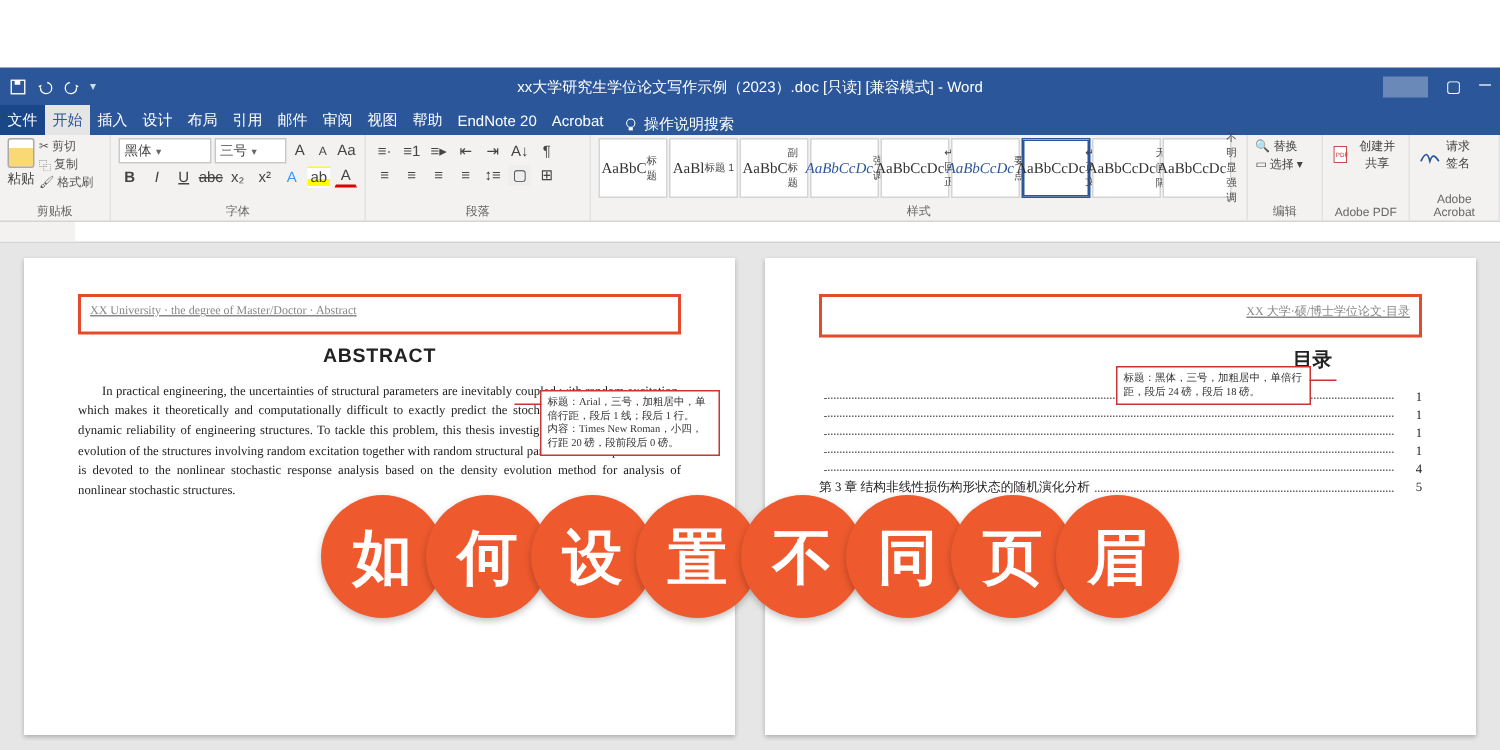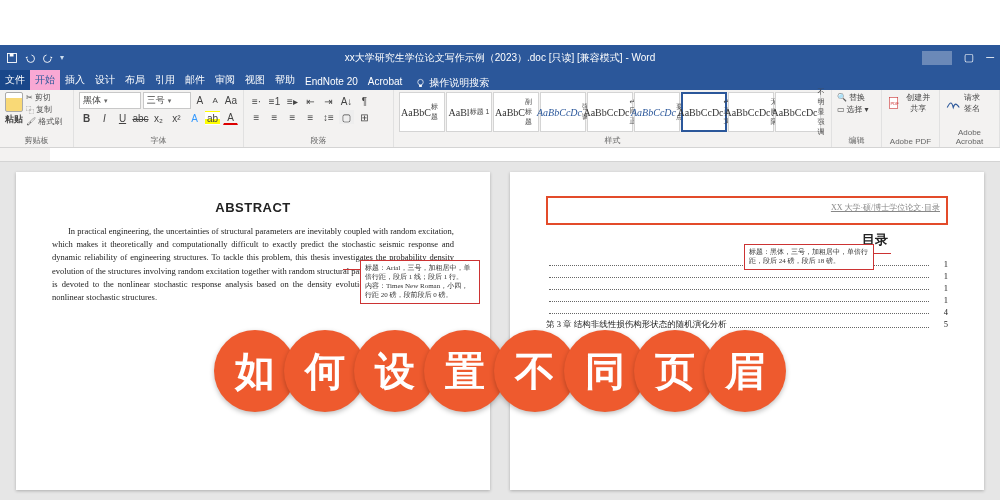--- a/index.html
+++ b/index.html
@@ -5,27 +5,27 @@
   * { margin: 0; padding: 0; box-sizing: border-box; }
   body { font-family: "Microsoft YaHei", "Segoe UI", sans-serif; background: #fff; width: 1000px; height: 500px; overflow: hidden; position: relative; }
   .whiteband { height: 45px; background: #fff; }
   .titlebar { height: 25px; background: #2b579a; color: #fff; display: flex; align-items: center; justify-content: center; font-size: 10px; position: relative; }
   .titlebar .qat { position: absolute; left: 6px; display: flex; gap: 6px; align-items: center; }
   .qat-icon { width: 12px; height: 12px; display: inline-block; }
   .win-controls { position: absolute; right: 6px; display: flex; gap: 12px; font-size: 11px; }
   .tabs { height: 20px; background: #2b579a; display: flex; align-items: end; font-size: 10px; }
   .tab { padding: 3px 5px; color: #fff; cursor: pointer; }
   .tab.file { background: #19478a; }
-  .tab.active { background: #f9a8d4; color: #2b579a; }
+  .tab.active { background: #e5e5e5; color: #2b579a; }
   .tellme { display: flex; align-items: center; color: #fff; gap: 3px; margin-left: 8px; }
   .ribbon { height: 58px; background: #f3f2f1; border-bottom: 1px solid #d4d4d4; display: flex; font-size: 9px; color: #444; }
   .group { border-right: 1px solid #e1e1e1; padding: 2px 5px 1px 5px; display: flex; flex-direction: column; justify-content: space-between; }
   .group-label { text-align: center; font-size: 8px; color: #666; padding-top: 1px; }
   .clip-col { display: flex; gap: 3px; }
-  .paste { display: flex; flex-direction: column; align-items: center; gap: 1px; font-weight: bold; }
+  .paste { display: flex; flex-direction: column; align-items: center; gap: 1px; }
   .paste-icon { width: 18px; height: 20px; background: linear-gradient(#fff 30%, #f9d976 30%); border: 1px solid #aaa; border-radius: 2px; position: relative; }
   .mini-stack { display: flex; flex-direction: column; gap: 1px; font-size: 8px; color: #555; }
   .mini-stack span { display: flex; align-items: center; gap: 2px; }
   .font-row { display: flex; gap: 2px; align-items: center; }
   .combo { border: 1px solid #c8c8c8; background: #fff; padding: 1px 3px; font-size: 9px; display: flex; align-items: center; gap: 3px; }
   .combo .caret { font-size: 7px; color: #666; }
   .btnrow { display: flex; gap: 3px; margin-top: 2px; }
   .fmt { width: 15px; height: 14px; border: 1px solid transparent; display: flex; align-items: center; justify-content: center; font-size: 10px; cursor: pointer; }
   .styles-gal { display: flex; gap: 1px; }
   .sty { width: 46px; height: 40px; border: 1px solid #d4d4d4; background: #fff; display: flex; flex-direction: row; align-items: center; justify-content: center; font-size: 7px; padding: 1px; }
@@ -265,20 +265,23 @@
     <div class="group-label">Adobe Acrobat</div>
   </div>
 </div>
 
 <div class="ruler">
     <div class="gut"></div>
   </div>
 
 <div class="doc-area">
   <div class="page">
+    <div class="hdrbox">
+      <div class="hdrline">XX University · the degree of Master/Doctor · Abstract</div>
+    </div>
     <div class="h-abs">ABSTRACT</div>
     <div class="callout" style="top:88px;right:10px">
       <div class="lead"></div>
       <span style="white-space:pre-line">标题：Arial，三号，加粗居中，单倍行距，段后 1 线；段后 1 行。
 内容：Times New Roman，小四，行距 20 磅，段前段后 0 磅。</span>
     </div>
     <p class="para" style="text-indent:16px">In practical engineering, the uncertainties of structural parameters are inevitably coupled with random excitation, which makes it theoretically and computationally difficult to exactly predict the stochastic seismic response and dynamic reliability of engineering structures. To tackle this problem, this thesis investigates the probability density evolution of the structures involving random excitation together with random structural parameters. The present thesis is devoted to the nonlinear stochastic response analysis based on the density evolution method for analysis of nonlinear stochastic structures.</p>
   </div>
 
   <div class="page">

